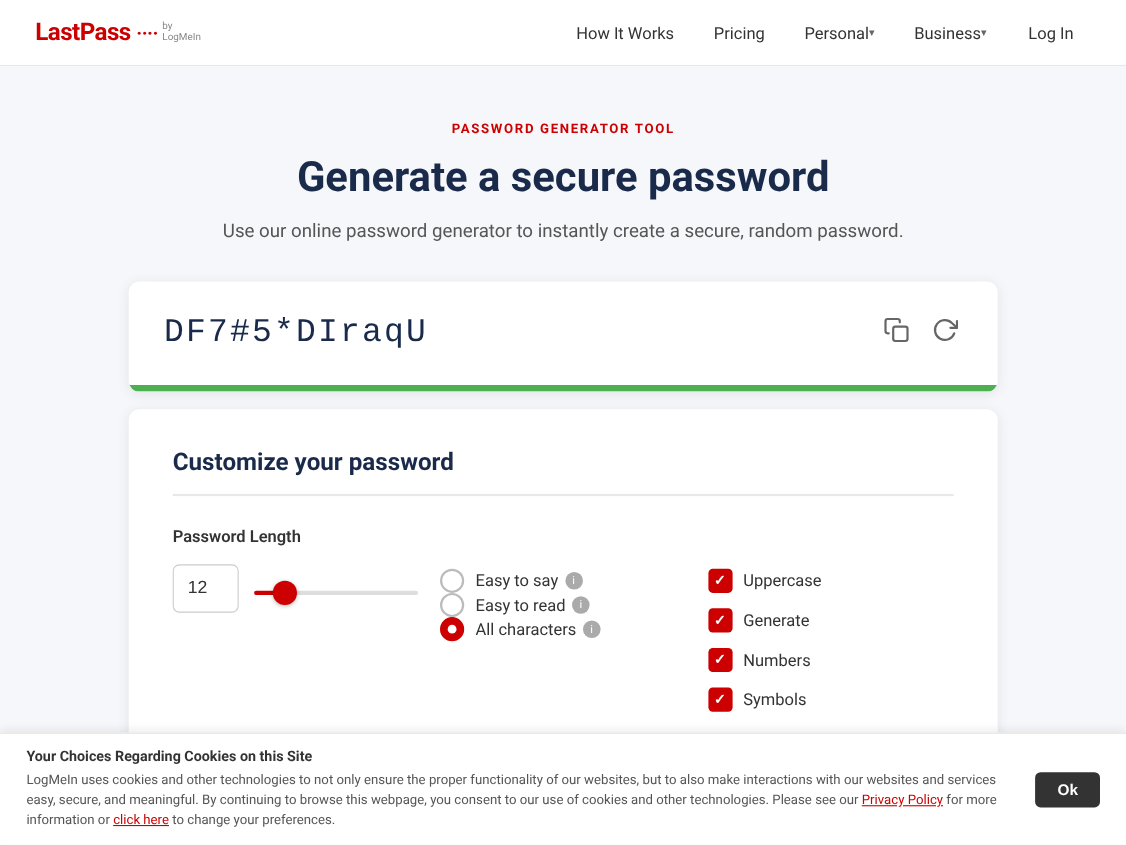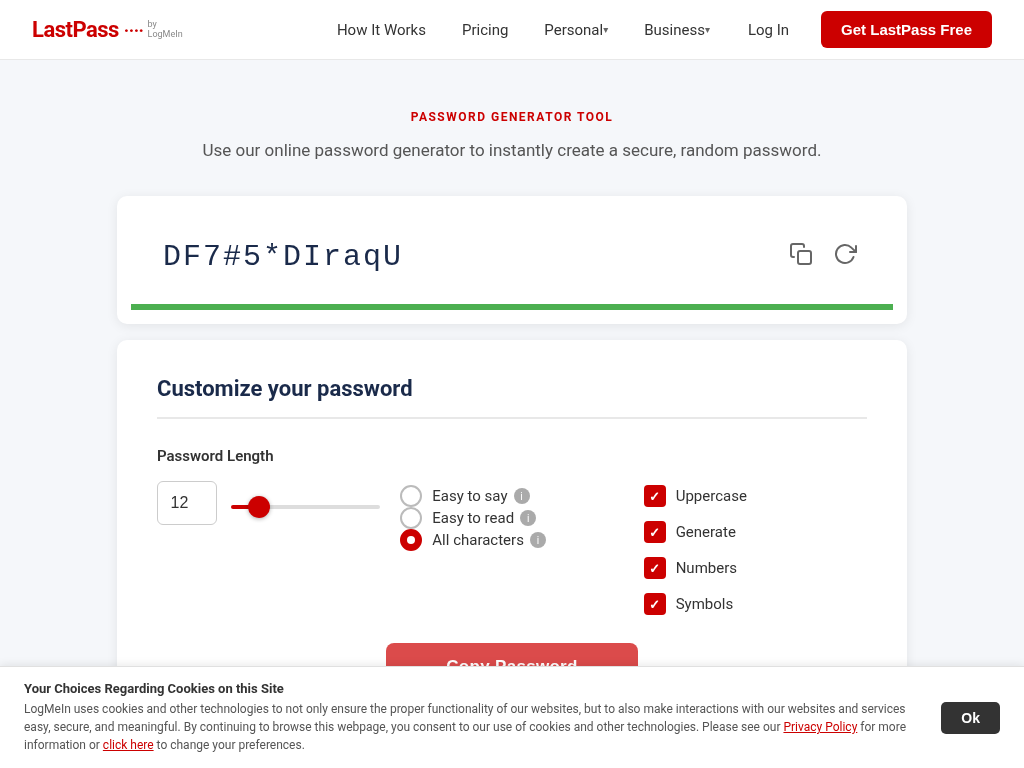--- a/index.html
+++ b/index.html
@@ -75,21 +75,21 @@
       color: #555;
       margin-bottom: 36px;
       text-align: left;
       max-width: 620px;
     }
 
     
     .password-card {
       background: #fff;
       border-radius: 10px;
-      padding: 14px;
+      padding: 0;
       width: 100%;
       max-width: 790px;
       box-shadow: 0 2px 12px rgba(0,0,0,0.08);
       overflow: hidden;
       margin-bottom: 0;
     }
 
     .password-display {
       display: flex;
       align-items: center;
@@ -351,27 +351,27 @@
     <a class="nav-link">Pricing</a>
     <a class="nav-link nav-link-dropdown">
       <span>Personal</span>
       <span class="chevron">▾</span>
     </a>
     <a class="nav-link nav-link-dropdown">
       <span>Business</span>
       <span class="chevron">▾</span>
     </a>
     <a class="nav-login">Log In</a>
-    <button class="nav-cta">Get LastPass Free</button>
   </div>
 </nav>
 
 <div class="main">
 
   <div class="section-label">PASSWORD GENERATOR TOOL</div>
+  <h1 class="main-title">Generate a secure password</h1>
   <p class="main-subtitle">Use our online password generator to instantly create a secure, random password.</p>
 
   <div class="password-card">
     <div class="password-display">
       <span class="password-text">DF7#5*DIraqU</span>
       <div class="password-actions">
         <button class="icon-btn" title="Copy">
           <svg width="24" height="24" viewBox="0 0 24 24" fill="none" stroke="#666" stroke-width="2" stroke-linecap="round" stroke-linejoin="round">
             <rect x="9" y="9" width="13" height="13" rx="2" ry="2"></rect>
             <path d="M5 15H4a2 2 0 0 1-2-2V4a2 2 0 0 1 2-2h9a2 2 0 0 1 2 2v1"></path>

